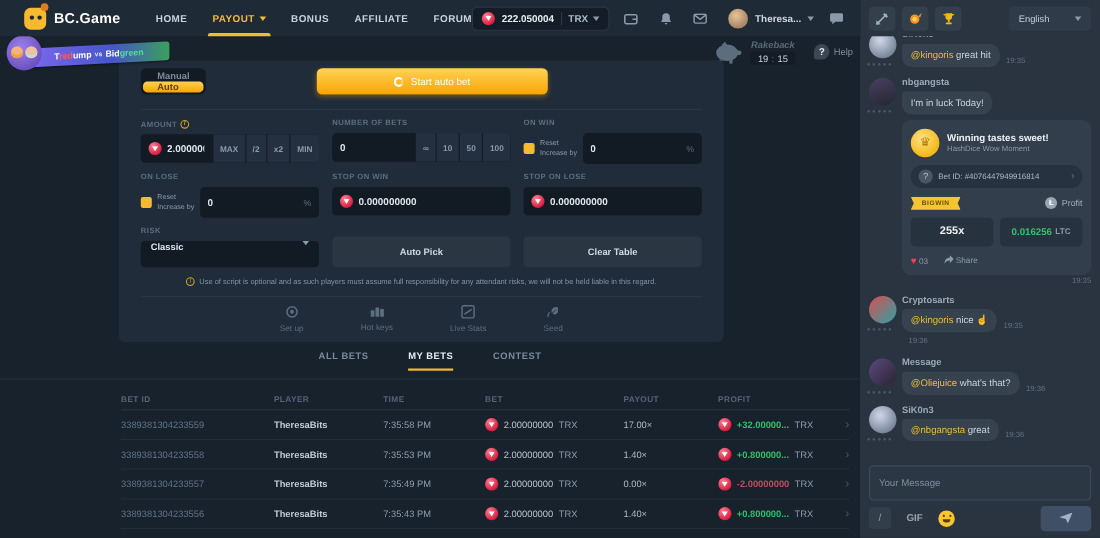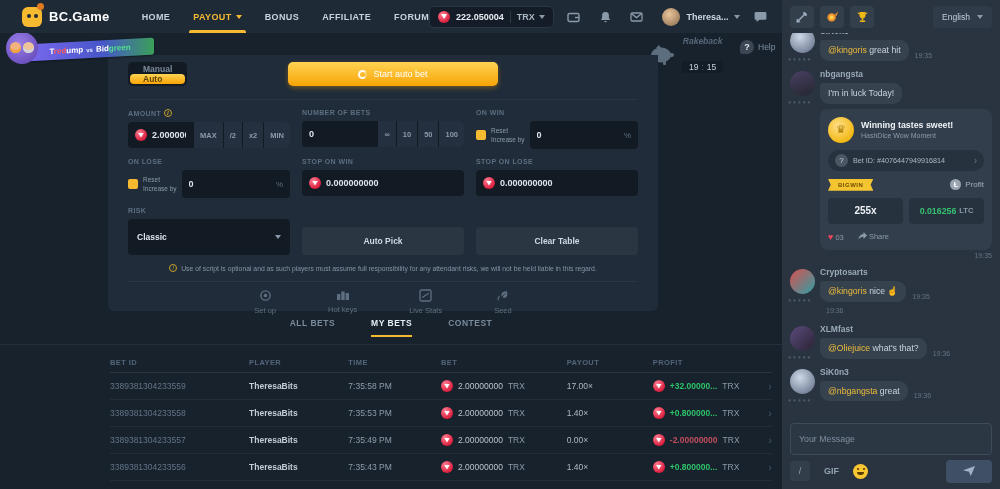--- a/index.html
+++ b/index.html
@@ -52,21 +52,21 @@
     font-size:8px; font-weight:bold; color:#fff; box-shadow:0 1px 2px rgba(0,0,0,.4); }
   .ban-rib .r { color:#ff5b5b; } .ban-rib .g { color:#53e08a; } .ban-rib .vs { font-size:6px; color:#e3e8ff; }
   .ban-cir { position:absolute; left:0; top:-2px; width:32px; height:32px; border-radius:50%;
     background:radial-gradient(circle at 40% 35%, #9b7fe8, #5b3fb0); z-index:2; }
   .ban-cir::before { content:""; position:absolute; left:4px; top:10px; width:11px; height:11px;
     border-radius:50%; background:#f2b37e; box-shadow:0 -3px 0 #f0a23c inset; }
   .ban-cir::after { content:""; position:absolute; right:4px; top:10px; width:11px; height:11px;
     border-radius:50%; background:#eec39c; box-shadow:0 -3px 0 #cfd3d8 inset; }
   .rake { position:absolute; left:648px; top:36px; display:flex; align-items:center; gap:6px; }
   .pig { color:#5c6d7e; }
-  .rake-col { display:flex; flex-direction:column; gap:15px; align-items:center; }
+  .rake-col { display:flex; flex-direction:column; gap:1px; align-items:center; }
   .rake-tx { font-size:8.5px; font-weight:bold; font-style:italic; color:#56687a; }
   .rake-tm { background:#141d27; border-radius:3px; padding:1px 7px; font-size:8.5px; color:#c8d2dc;
     display:flex; gap:3px; }
   .rake-tm .c { color:#5c6d7e; }
   .helpbox { position:absolute; left:740px; top:40px; display:flex; align-items:center; gap:4px; }
   .help-ic { width:14px; height:14px; border-radius:50% 50% 50% 2px; background:#3c4654; color:#dfe6ec;
     font-size:9px; font-weight:bold; display:flex; align-items:center; justify-content:center; }
   .help-tx { font-size:8.5px; color:#7d8e9e; }
 
   
@@ -95,22 +95,22 @@
     font-weight:bold; width:100%; font-family:"Liberation Sans",sans-serif; }
   .seg { background:#243040; margin-left:1px; padding:0 6px; display:flex; align-items:center;
     font-size:7.5px; font-weight:bold; color:#8b9aab; cursor:pointer; }
   .wl { display:flex; align-items:center; gap:5px; height:28px; }
   .cb { width:10px; height:10px; border-radius:2px; background:#f6ba30; flex:0 0 auto; cursor:pointer; }
   .wl-lbs { display:flex; flex-direction:column; justify-content:center; gap:2px; font-size:6.5px;
     color:#8b9aab; white-space:nowrap; }
   .wl-in { flex:1; background:#121a24; border-radius:4px; height:28px; display:flex; align-items:center;
     padding:0 7px; min-width:0; }
   .wl-in .sfx { color:#5c6e80; font-size:8px; }
-  .risk { display:flex; align-items:center; justify-content:space-between; background:#121a24;
-    border-radius:4px; height:36px; padding:0 9px; cursor:pointer; }
+  .risk { display:flex; justify-content:space-between; background:#121a24;
+    border-radius:4px; height:24px; padding:0 9px; cursor:pointer; }
   .risk-v { color:#dfe6ec; font-size:8.5px; font-weight:bold; }
   .gbtn { height:28px; background:#2a3642; border:none; border-radius:4px; color:#cfd9e2;
     font-size:8.5px; font-weight:bold; width:100%; cursor:pointer; }
   .disc { margin-top:9px; text-align:center; font-size:6.8px; color:#8494a5; display:flex;
     align-items:center; justify-content:center; gap:4px; }
   .cdiv2 { margin-top:9px; border-top:1px solid #2b3543; }
   .tools { margin-top:7px; display:flex; justify-content:center; gap:52px;text-align:center; }
   .tool { display:flex; flex-direction:column; align-items:center; gap:4px; color:#5d6f80; cursor:pointer; }
   .tool svg { display:block; }
   .tool-tx { font-size:7.5px; color:#5d6f80; }
@@ -134,21 +134,21 @@
   .c-pr { width:15%; display:flex; align-items:center; gap:5px; font-weight:bold; }
   .trow.hd .tc { color:#53657a; font-weight:bold; font-size:7.5px; letter-spacing:.4px; display:block; }
   .cur { color:#8b9aa9; font-weight:normal; }
   .chev { margin-left:auto; color:#46586a; font-size:11px; cursor:pointer; }
 
   
   .chat { position:absolute; top:0; right:0; width:218px; height:489px; background:#2a3441; }
   .chdr { height:33px; display:flex; align-items:center; padding:0 8px; gap:6px; }
   .cico { width:24px; height:22px; background:#343f4c; border-radius:4px; display:flex;
     align-items:center; justify-content:center; cursor:pointer; }
-  .lang { margin-left:auto; display:flex; align-items:center; gap:7px; background:#303b49;
+  .lang { margin-left:auto; display:flex; align-items:center; gap:23px; background:#303b49;
     border-radius:4px; height:22px; padding:0 9px; cursor:pointer; }
   .lang-tx { color:#c4cfda; font-size:8.5px; }
   .msgs { position:absolute; top:33px; left:0; right:0; bottom:64px; overflow:hidden; padding:0 8px; }
   .grp { position:relative; padding-left:30px; margin-top:8px; }
   .grp .gav { position:absolute; left:0; top:2px; width:25px; height:25px; border-radius:50%; }
   .dots { position:absolute; left:-2px; top:30px; font-size:5.5px; letter-spacing:1.5px; color:#4b5866; }
   .gnm { font-size:8.5px; font-weight:bold; color:#9aa9b7; margin:3px 0 4px; }
   .mline { margin-bottom:5px; display:flex; align-items:flex-end; }
   .bub { display:inline-block; background:#37424f; border-radius:3px 9px 9px 9px; padding:5px 8px;
     font-size:8.7px; color:#ccd4dc; line-height:1.25; }
@@ -653,21 +653,21 @@
             <span class="tme">19:35</span>
           </div>
         <div class="mline">
             <span class="tme">19:36</span>
           </div>
       </div>
 
       <div class="grp">
         <span class="gav" style="background:linear-gradient(135deg,#5c4a7d,#2a2333)"></span>
         <span class="dots">●●●●●</span>
-        <div class="gnm">XLMfast</div>
+        <div class="gnm">Message</div>
         <div class="mline">
             <span class="bub"><span class="men">@Oliejuice</span><span> what's that?</span></span>
             <span class="tme">19:36</span>
           </div>
       </div>
 
       <div class="grp">
         <span class="gav" style="background:radial-gradient(circle at 40% 35%, #cfd8e8, #57657d)"></span>
         <span class="dots">●●●●●</span>
         <div class="gnm">SiK0n3</div>

